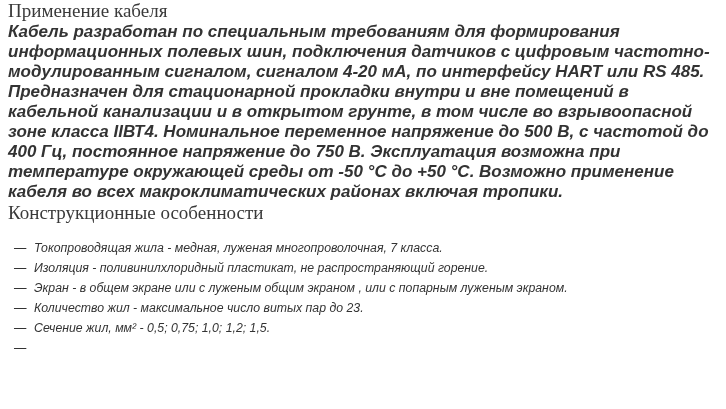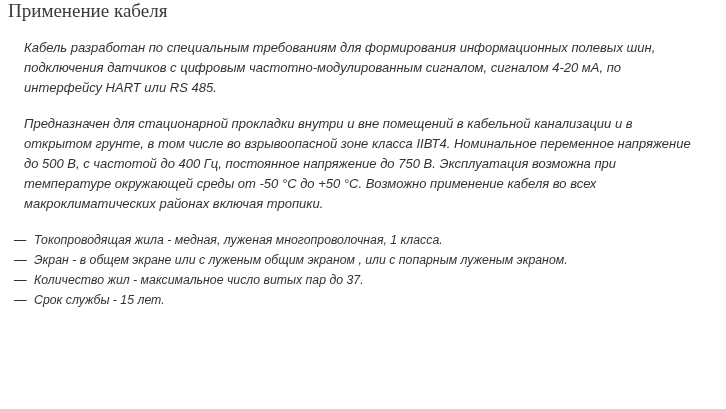--- a/index.html
+++ b/index.html
@@ -32,25 +32,26 @@
   }
   .heading-1 {
     padding-top: 7px;
   }
   .heading-2 {
     padding-top: 25px;
   }
   p.body-text {
     font-family: "Liberation Sans", sans-serif;
     font-style: italic;
-    font-size: 13px;
+    font-size: 17px;
     line-height: 20px;
     color: #333333;
-    margin: 16px;
+    margin: 0;
     text-align: left;
+    font-weight: bold;
   }
   .para-1 {
     margin-top: 13px;
   }
   .para-2 {
     margin-top: 18px;
   }
   ul.features {
     list-style: none;
     margin: 0;
@@ -77,25 +78,26 @@
 <body>
 
 <div class="page">
 
   <h2 class="section-heading heading-1">Применение кабеля</h2>
 
   <p class="body-text para-1">Кабель разработан по специальным требованиям для формирования информационных полевых шин, подключения датчиков с цифровым частотно-модулированным сигналом, сигналом 4-20 мА, по интерфейсу HART или RS 485.</p>
 
   <p class="body-text para-2">Предназначен для стационарной прокладки внутри и вне помещений в кабельной канализации и в открытом грунте, в том числе во взрывоопасной зоне класса IIВТ4. Номинальное переменное напряжение до 500 В, с частотой до 400 Гц, постоянное напряжение до 750 В. Эксплуатация возможна при температуре окружающей среды от -50 °С до +50 °С. Возможно применение кабеля во всех макроклиматических районах включая тропики.</p>
 
+  <h2 class="section-heading heading-2">Конструкционные особенности</h2>
 
   <ul class="features">
-    <li><span class="dash">—</span><span>Токопроводящая жила - медная, луженая многопроволочная, 1 класса.</span></li>
-    <li><span class="dash">—</span></li>
+    <li><span class="dash">—</span><span>Токопроводящая жила - медная, луженая многопроволочная, 7 класса.</span></li>
+    <li><span class="dash">—</span><span>Изоляция - поливинилхлоридный пластикат, не распространяющий горение.</span></li>
     <li><span class="dash">—</span></li>
     <li><span class="dash">—</span><span>Экран - в общем экране или с луженым общим экраном , или с попарным луженым экраном.</span></li>
     <li><span class="dash">—</span></li>
-    <li><span class="dash">—</span><span>Количество жил - максимальное число витых пар до 37.</span></li>
+    <li><span class="dash">—</span><span>Количество жил - максимальное число витых пар до 23.</span></li>
+    <li><span class="dash">—</span><span>Сечение жил, мм² - 0,5; 0,75; 1,0; 1,2; 1,5.</span></li>
     <li><span class="dash">—</span></li>
-    <li><span class="dash">—</span><span>Срок службы - 15 лет.</span></li>
   </ul>
 
 </div>
 
 </body></html>

